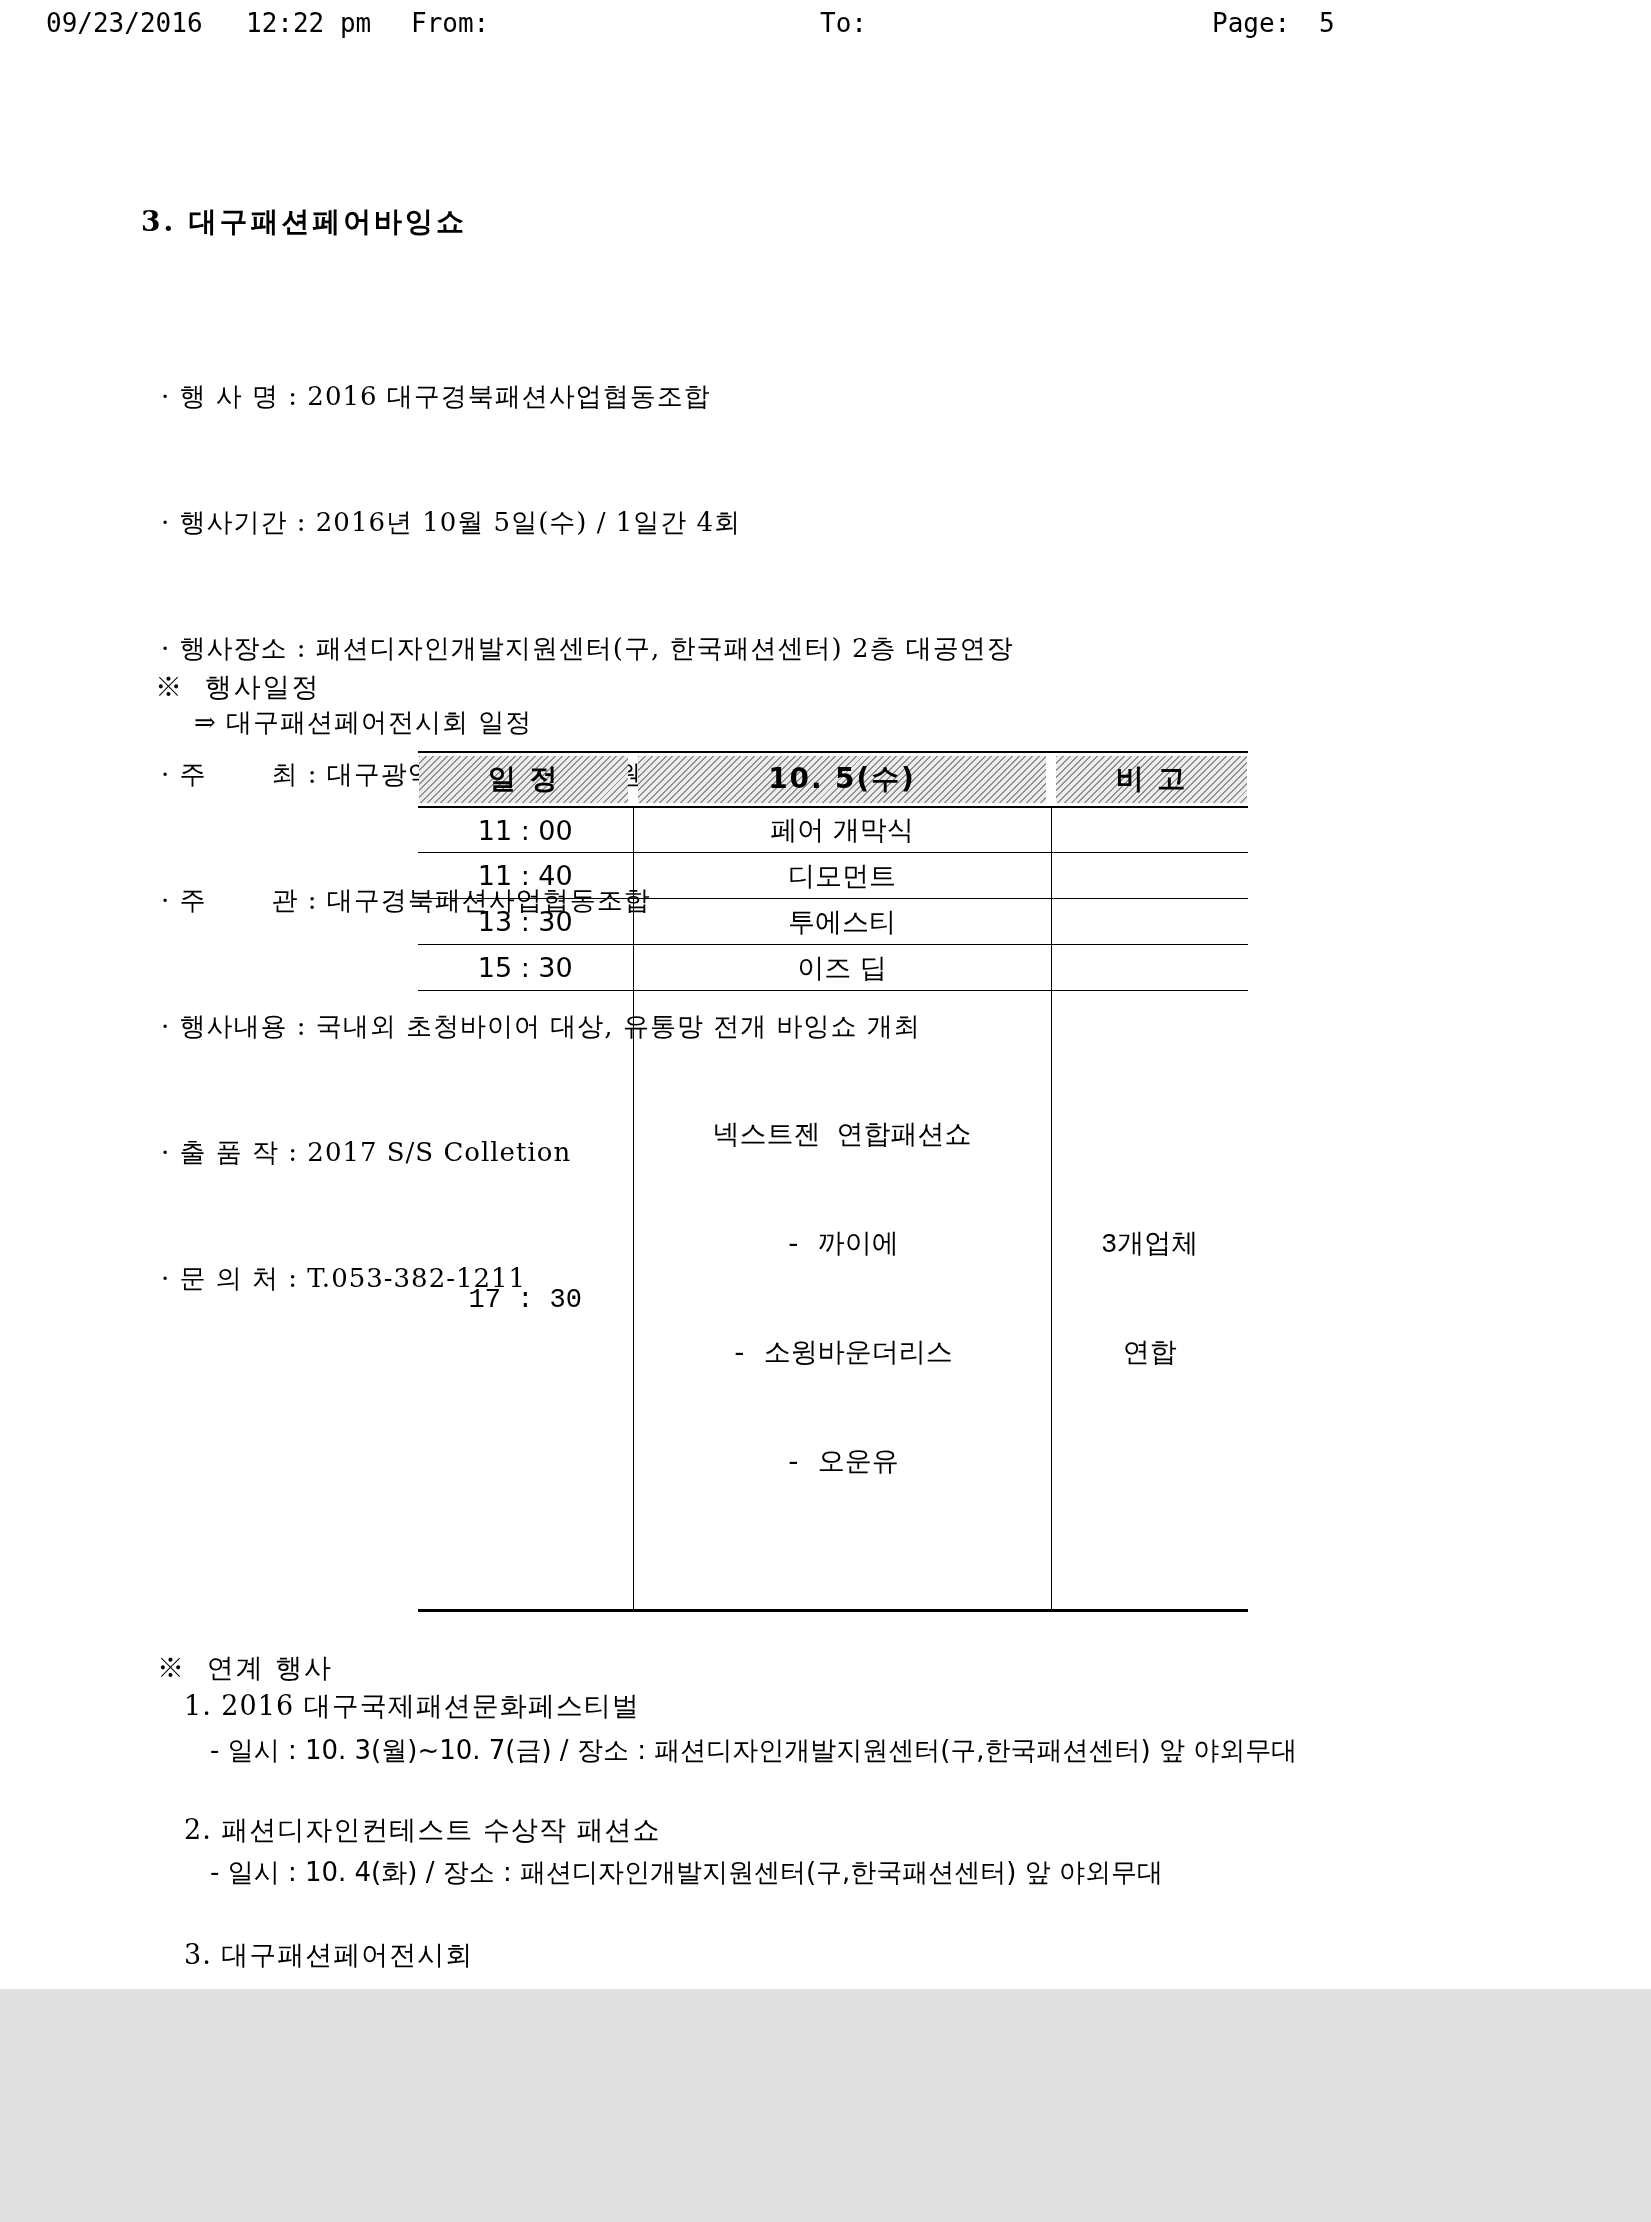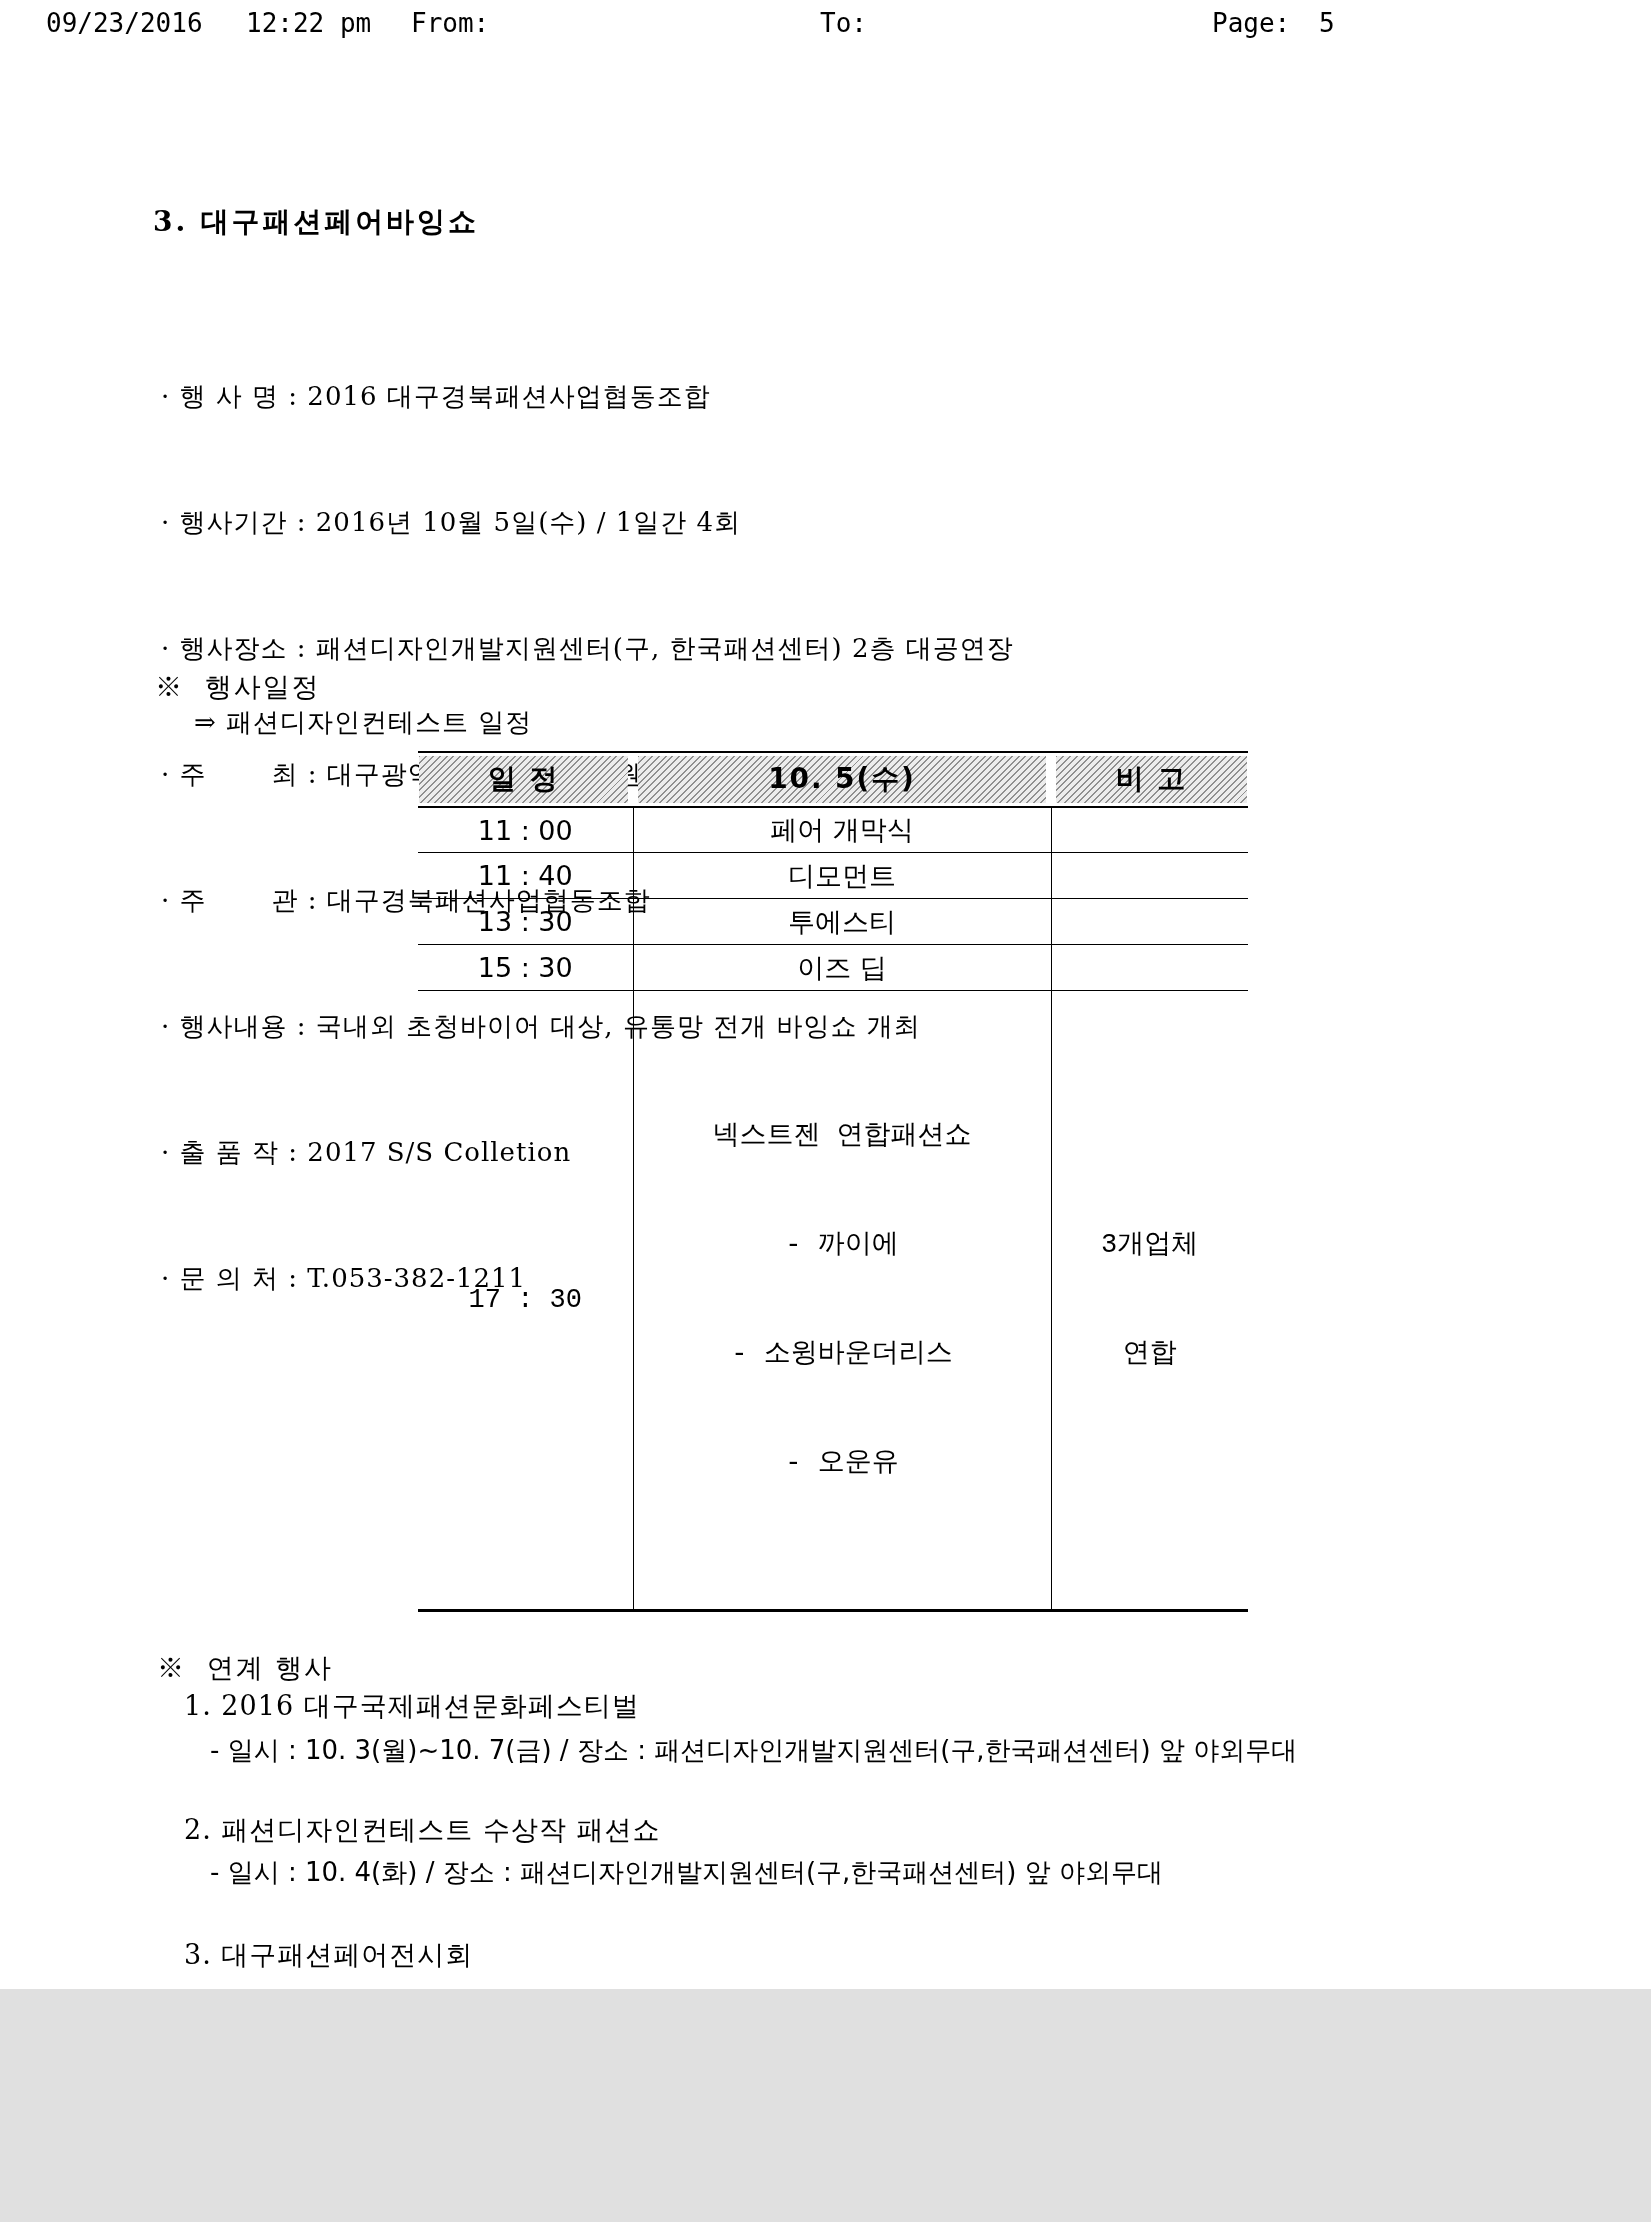--- a/index.html
+++ b/index.html
@@ -27,21 +27,21 @@
   .fx-date  { left: 46px; }
   .fx-time  { left: 246px; }
   .fx-from  { left: 411px; }
   .fx-to    { left: 820px; }
   .fx-page  { left: 1212px; }
   .fx-pageno{ left: 1319px; }
 
   
   .doc-title {
     position: absolute;
-    left: 153px; top: 203px;
+    left: 141px; top: 203px;
     font-size: 28px;
     font-weight: 600;
     letter-spacing: 2.9px;
     white-space: pre;
   }
 
   
   .details {
     position: absolute;
     left: 161px; top: 291px;
@@ -164,21 +164,21 @@
     <div>· 행사기간 : 2016년 10월 5일(수) / 1일간 4회</div>
     <div>· 행사장소 : 패션디자인개발지원센터(구, 한국패션센터) 2층 대공연장</div>
     <div>· 주       최 : 대구광역시, 산업통상자원부</div>
     <div>· 주       관 : 대구경북패션사업협동조합</div>
     <div>· 행사내용 : 국내외 초청바이어 대상, 유통망 전개 바잉쇼 개최</div>
     <div>· 출 품 작 : 2017 S/S Colletion</div>
     <div>· 문 의 처 : T.053-382-1211</div>
   </div>
 
   <div class="schedule-heading">※  행사일정</div>
-  <div class="schedule-subheading">⇒ 패션디자인컨테스트 일정</div>
+  <div class="schedule-subheading">⇒ 대구패션페어전시회 일정</div>
 
   <table class="schedule-table">
     <colgroup>
         <col class="c1">
         <col class="c2">
         <col class="c3">
       </colgroup>
     <thead>
       <tr>
         <th>

